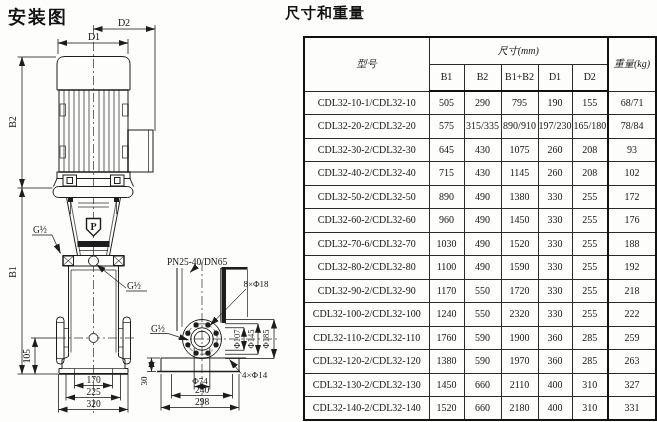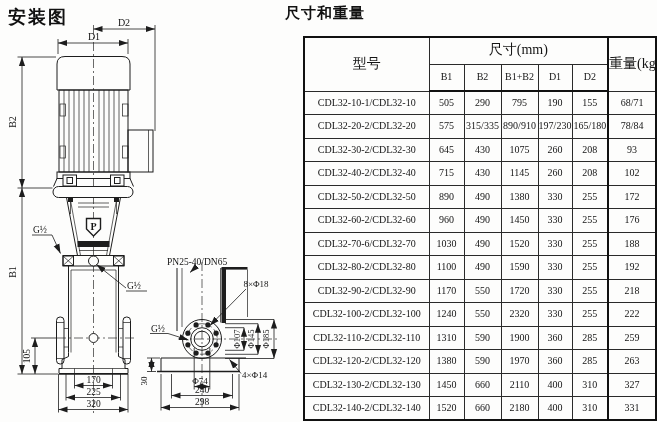--- a/index.html
+++ b/index.html
@@ -11,21 +11,21 @@
         font-weight:bold;font-size:15px;letter-spacing:1px;color:#111;}
   .drawing{position:absolute;left:0;top:0;}
   .spec-table{position:absolute;left:303px;top:36px;width:352px;height:385px;
         border-collapse:collapse;table-layout:fixed;background:#fdfdfc;}
   .spec-table th,.spec-table td{border:1px solid #2a2a2a;text-align:center;vertical-align:middle;
         padding:0;font-weight:normal;font-size:10px;line-height:1.05;overflow:hidden;white-space:nowrap;}
   .spec-table{border:2px solid #111;}
   .spec-table thead tr{height:27px;}
   .spec-table tbody tr{height:23.5px;}
   .spec-table thead{font-size:11px;}
-  .spec-table th.h-main{font-size:14px;}
+  .spec-table th.h-main{font-size:10px;font-style:italic;}
   .c-model{font-size:9.3px;margin-left:16px;}
   .c-weight,.h-weight{border-left:2px solid #111 !important;margin-top:48px;}
   .spec-table thead tr.h-row2 th{border-bottom:2px solid #111;}
   svg text{fill:#141414;font-family:"Liberation Serif",serif;}
   .ln{stroke:#1d1d1d;stroke-width:1;fill:none;}
   .thin{stroke:#1d1d1d;stroke-width:0.7;fill:none;}
   .dim{stroke:#1d1d1d;stroke-width:0.8;fill:none;}
   .cl{stroke:#2a2a2a;stroke-width:0.7;fill:none;stroke-dasharray:9 3 2 3;}
   .solid{fill:#1d1d1d;stroke:none;}
   .wfill{fill:#fdfdfc;}
@@ -388,21 +388,21 @@
           <td class="c-model">CDL32-100-2/CDL32-100</td>
           <td>1240</td>
           <td>550</td>
           <td>2320</td>
           <td>330</td>
           <td>255</td>
           <td class="c-weight">222</td>
         </tr>
         <tr>
           <td class="c-model">CDL32-110-2/CDL32-110</td>
-          <td>1310</td>
+          <td>1760</td>
           <td>590</td>
           <td>1900</td>
           <td>360</td>
           <td>285</td>
           <td class="c-weight">259</td>
         </tr>
         <tr>
           <td class="c-model">CDL32-120-2/CDL32-120</td>
           <td>1380</td>
           <td>590</td>

